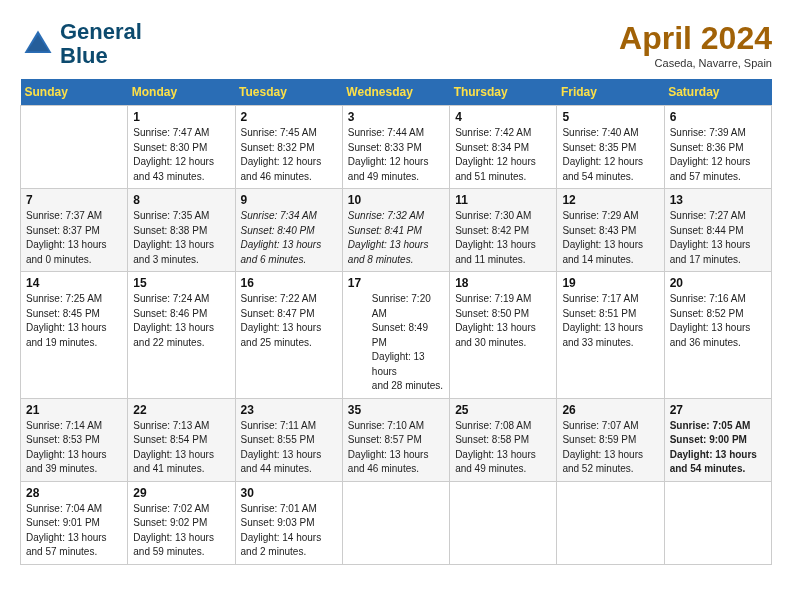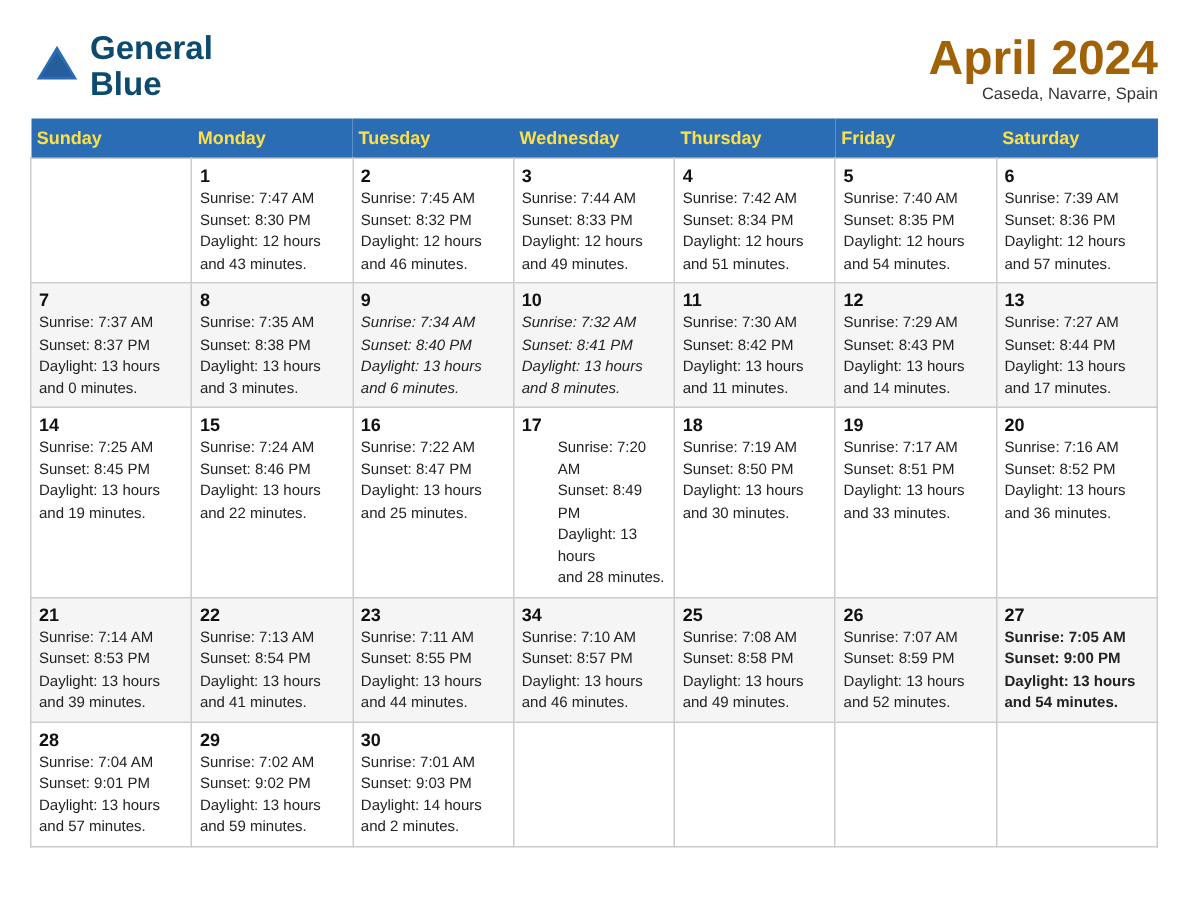--- a/index.html
+++ b/index.html
@@ -283,21 +283,21 @@
 and 41 minutes.</div>
         </td>
         <td>
           <div class="day-num">23</div>
           <div class="day-info" style="white-space: pre-line;">Sunrise: 7:11 AM
 Sunset: 8:55 PM
 Daylight: 13 hours
 and 44 minutes.</div>
         </td>
         <td>
-          <div class="day-num">34</div>
+          <div class="day-num">35</div>
           <div class="day-info" style="white-space: pre-line;">Sunrise: 7:10 AM
 Sunset: 8:57 PM
 Daylight: 13 hours
 and 46 minutes.</div>
         </td>
         <td>
           <div class="day-num">25</div>
           <div class="day-info" style="white-space: pre-line;">Sunrise: 7:08 AM
 Sunset: 8:58 PM
 Daylight: 13 hours

